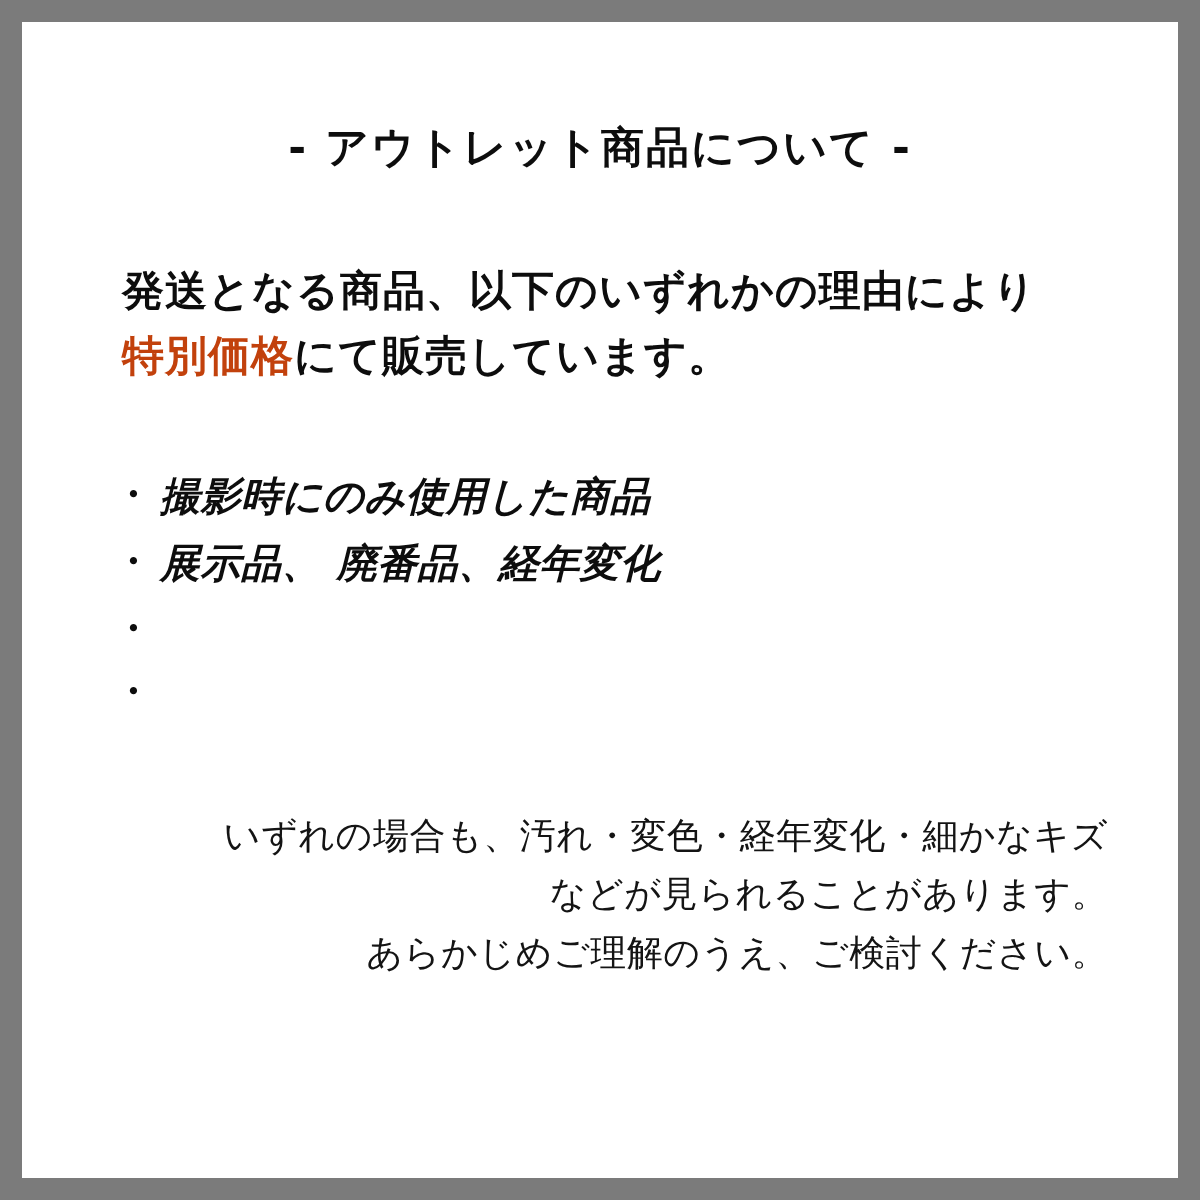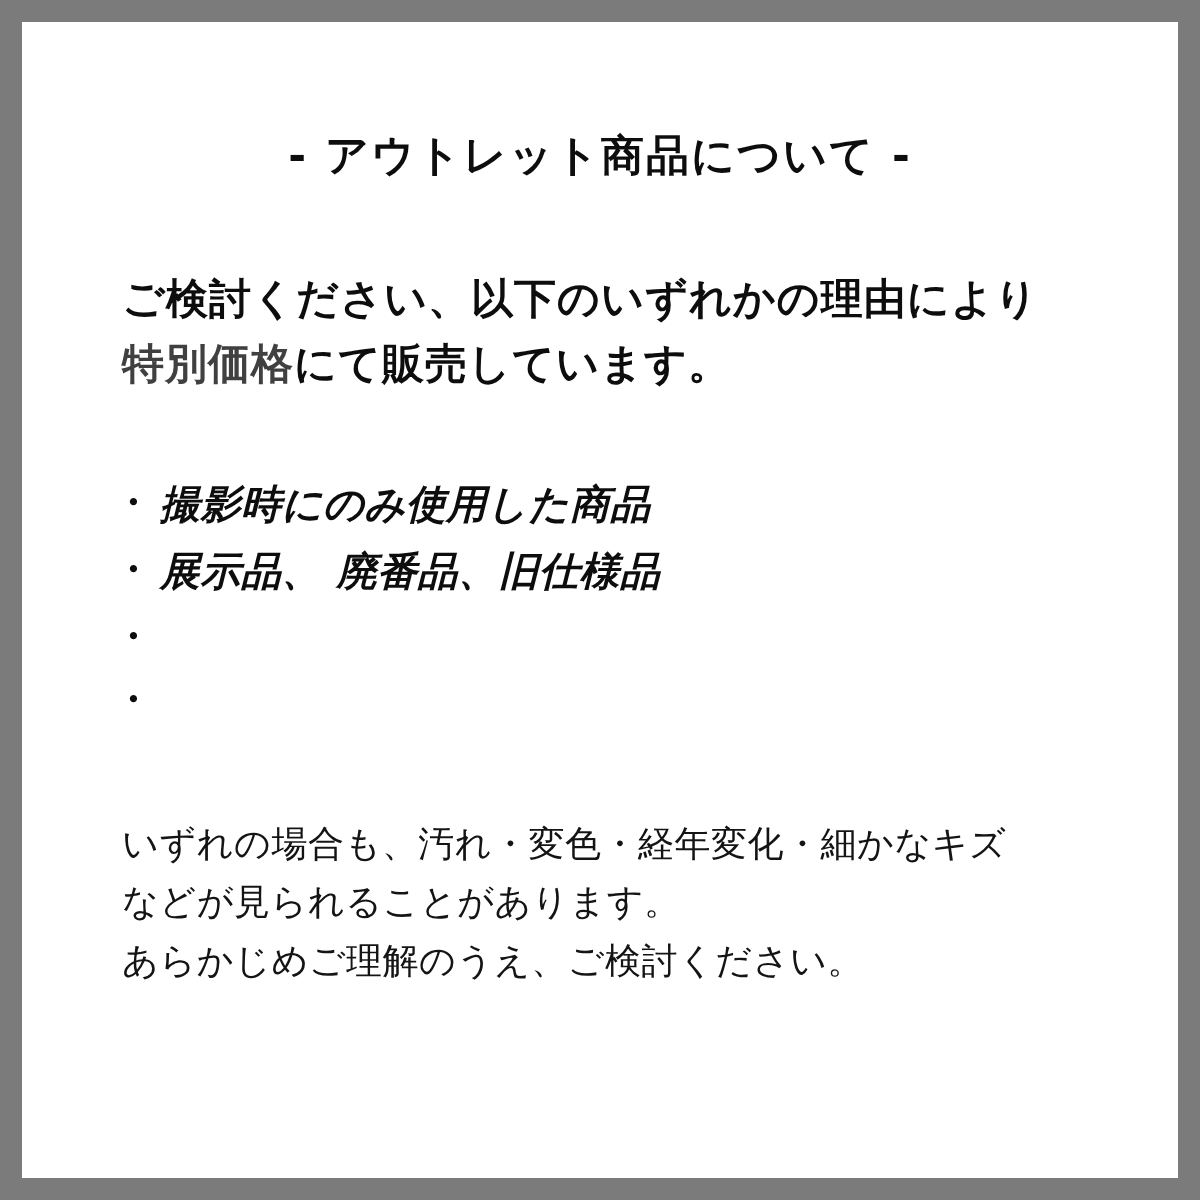--- a/index.html
+++ b/index.html
@@ -18,21 +18,21 @@
     left: 22px;
     top: 22px;
     width: 1156px;
     height: 1156px;
     background: #ffffff;
     box-sizing: border-box;
   }
   .content {
     position: absolute;
     left: 0;
-    top: 16px;
+    top: 8px;
     width: 100%;
     height: 100%;
     box-sizing: border-box;
     padding: 90px 70px 40px 70px;
   }
   .title {
     text-align: center;
     font-size: 43px;
     font-weight: bold;
     letter-spacing: 2px;
@@ -43,21 +43,21 @@
   .lead {
     margin-top: 82px;
     font-size: 42px;
     font-weight: bold;
     color: #0d0d0d;
     line-height: 1.55;
     letter-spacing: 1px;
     padding-left: 30px;
   }
   .lead .highlight {
-    color: #404040;
+    color: #c2410c;
   }
   .list {
     margin-top: 78px;
     padding-left: 22px;
     list-style: none;
   }
   .list li {
     font-size: 40px;
     font-weight: bold;
     color: #0d0d0d;
@@ -80,43 +80,44 @@
     font-style: italic;
   }
   .note {
     margin-top: 86px;
     font-size: 36px;
     color: #141414;
     line-height: 1.62;
     letter-spacing: 0.5px;
     padding-left: 30px;
     white-space: pre-line;
+    text-align: right;
   }
 </style>
 </head>
 <body>
 
 <div class="frame">
   <div class="content">
 
     <h1 class="title">- アウトレット商品について -</h1>
 
     <p class="lead">
-      <span>ご検討ください、以下のいずれかの理由により</span><br>
+      <span>発送となる商品、以下のいずれかの理由により</span><br>
       <span class="highlight">特別価格</span><span>にて販売しています。</span>
     </p>
 
     <ul class="list">
       <li>
         <span class="bullet">・</span>
         <span class="item-text">撮影時にのみ使用した商品</span>
       </li>
       <li>
         <span class="bullet">・</span>
-        <span class="item-text">展示品、 廃番品、旧仕様品</span>
+        <span class="item-text">展示品、 廃番品、経年変化</span>
       </li>
       <li>
         <span class="bullet">・</span>
       </li>
       <li>
         <span class="bullet">・</span>
       </li>
     </ul>
 
     <p class="note">いずれの場合も、汚れ・変色・経年変化・細かなキズ

